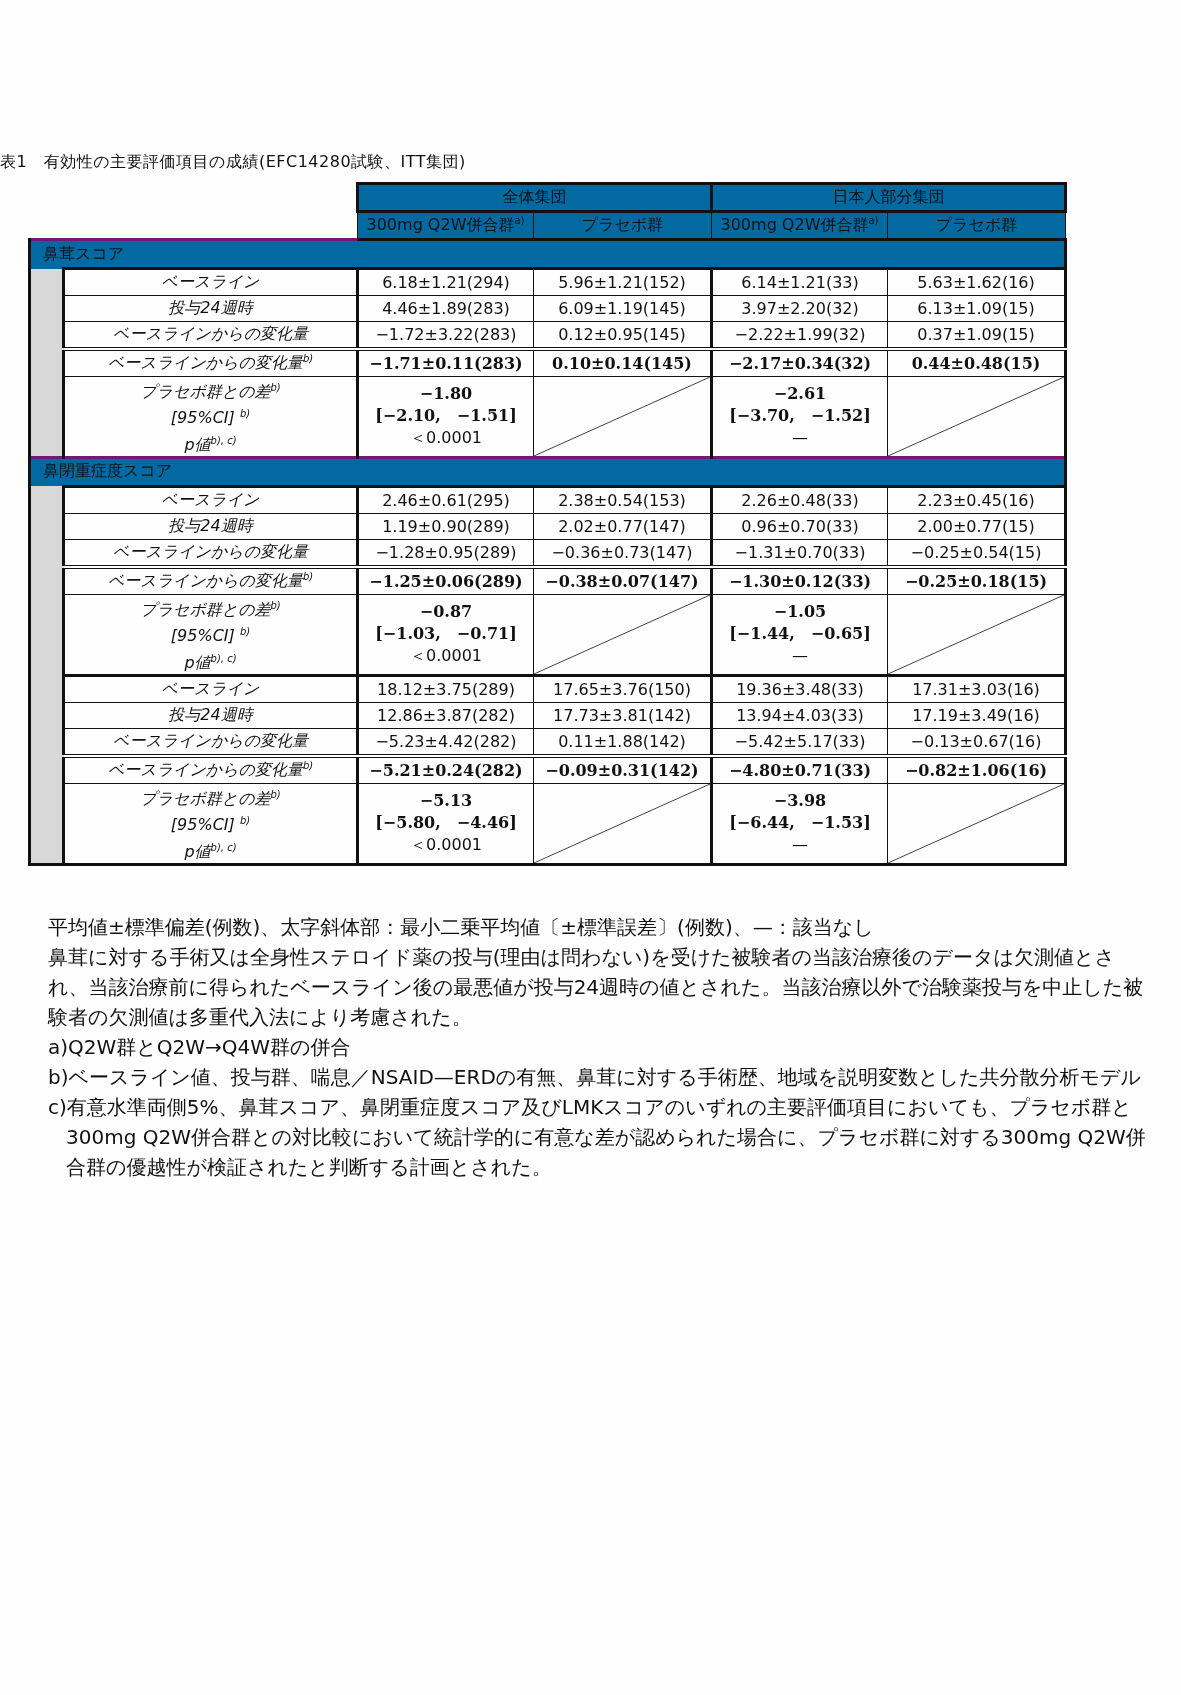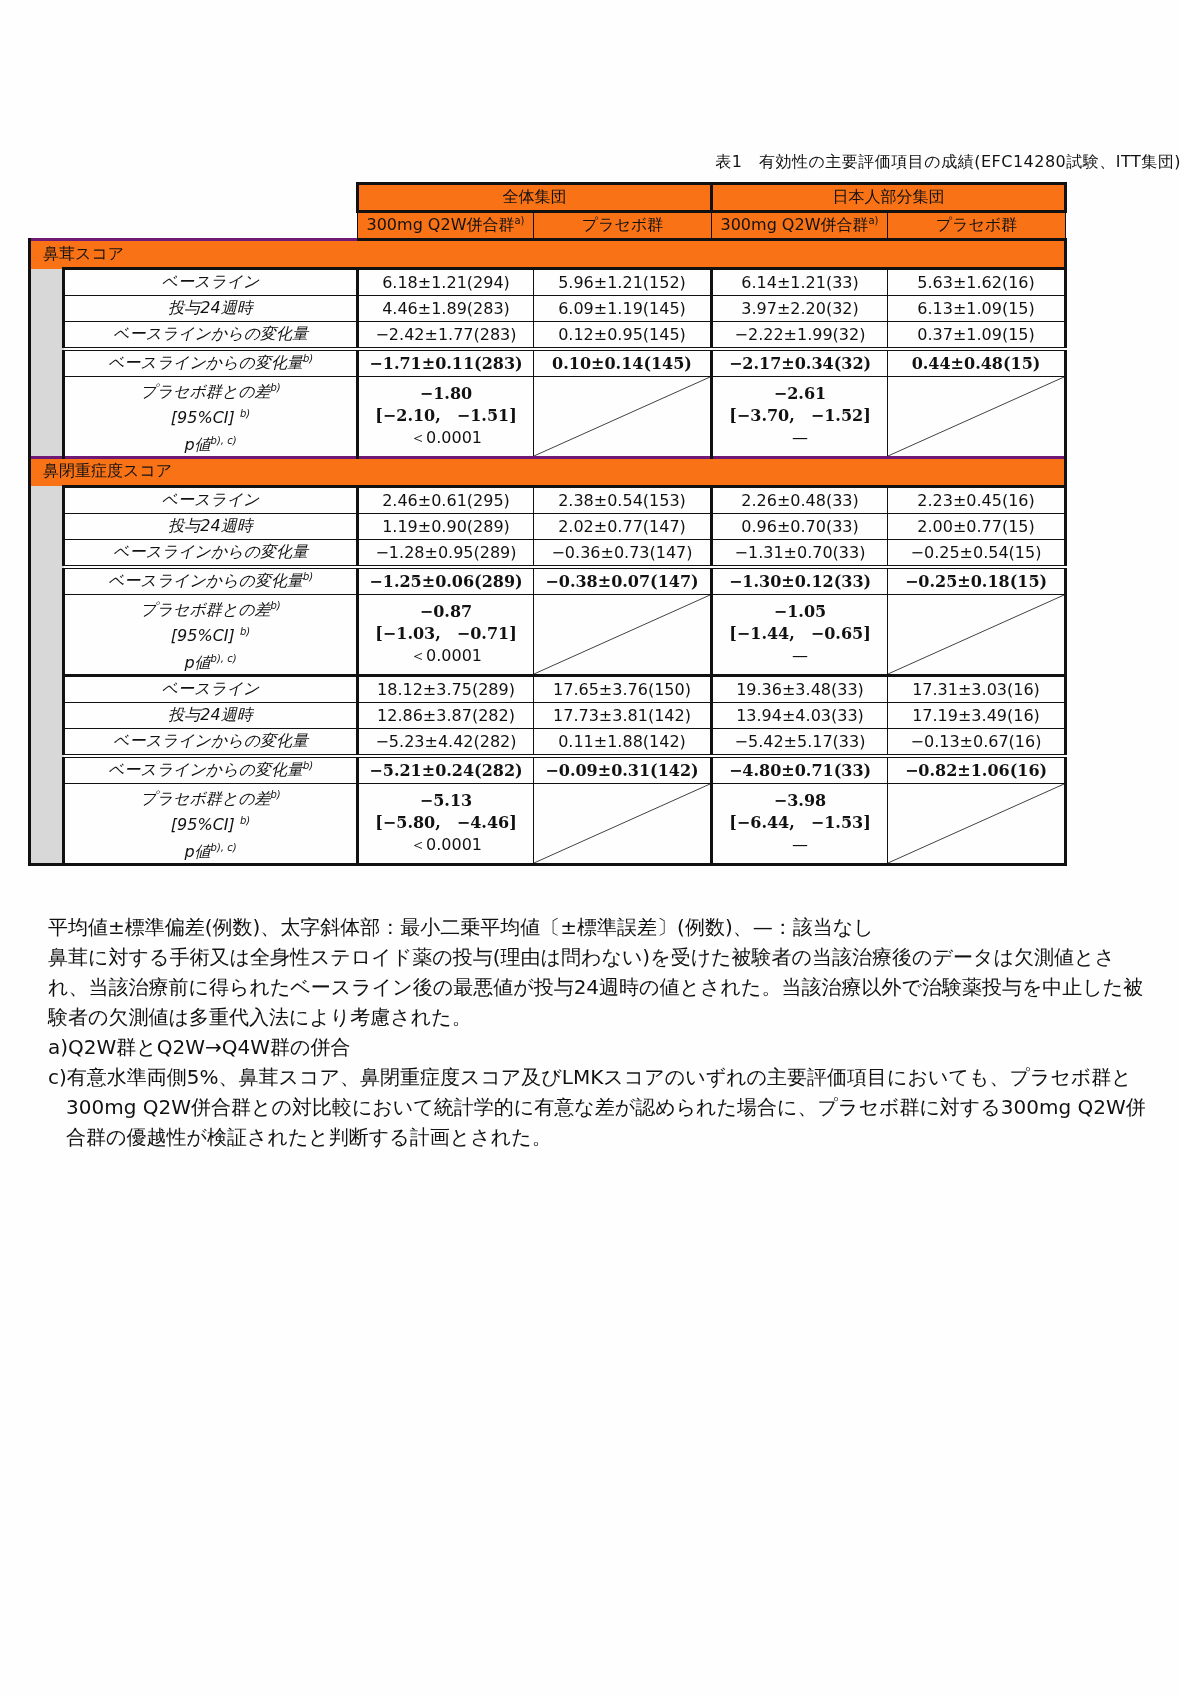--- a/index.html
+++ b/index.html
@@ -1,20 +1,20 @@
 <!DOCTYPE html>
 <html><head>
 <meta charset="utf-8">
 <style>
   html, body { margin: 0; padding: 0; background: #fefefe; }
   body { width: 1181px; height: 1695px; position: relative; font-family: "DejaVu Sans", sans-serif; color: #111; overflow: hidden; }
-  .caption { position: absolute; top: 152px; left: 0; width: 1181px; text-align: right; font-size: 16px; letter-spacing: 0.5px; }
+  .caption { position: absolute; top: 152px; left: 0; width: 1181px; text-align: left; font-size: 16px; letter-spacing: 0.5px; }
   table.main { position: absolute; top: 182px; left: 28px; border-collapse: collapse; table-layout: fixed; font-size: 16px; }
   table.main td { padding: 0; height: 25px; text-align: center; vertical-align: middle; white-space: nowrap; }
-  .gray { background: #f97316; }
+  .gray { background: #0369a1; }
   .hdr td { border: 3px solid #111; }
   .hdr .blank { border: none; background: transparent; }
   .subhdr td { height: 42px; border-left: 1px solid #111; border-right: 1px solid #111; }
   .sec td.sectitle { text-align: left; padding-left: 12px; height: 26px; border-top: 3px solid #701a75; border-left: 3px solid #111; border-right: 3px solid #111; }
   .margin { background: #d8d8d8; border-left: 3px solid #111; }
   .label { border-left: 3px solid #111; border-top: 1px solid #111; font-style: italic; }
   .cell { border-top: 1px solid #111; border-left: 1px solid #111; }
   .cell.thickL { border-left: 3px solid #111; }
   .cell.lastcol { border-right: 3px solid #111; }
   .firstrow td.label, .firstrow td.cell { border-top: 3px solid #111; }
@@ -72,21 +72,21 @@
         <td class="margin"></td>
         <td class="label"><span>投与24週時</span></td>
         <td class="cell thickL">4.46±1.89(283)</td>
         <td class="cell">6.09±1.19(145)</td>
         <td class="cell thickL">3.97±2.20(32)</td>
         <td class="cell lastcol">6.13±1.09(15)</td>
       </tr>
       <tr class="">
         <td class="margin"></td>
         <td class="label"><span>ベースラインからの変化量</span></td>
-        <td class="cell thickL">−2.42±1.77(283)</td>
+        <td class="cell thickL">−1.72±3.22(283)</td>
         <td class="cell">0.12±0.95(145)</td>
         <td class="cell thickL">−2.22±1.99(32)</td>
         <td class="cell lastcol">0.37±1.09(15)</td>
       </tr>
       <tr class="lsrow">
         <td class="margin"></td>
         <td class="label"><span>ベースラインからの変化量</span><sup>b)</sup></td>
         <td class="cell thickL bi">−1.71±0.11(283)</td>
         <td class="cell bi">0.10±0.14(145)</td>
         <td class="cell thickL bi">−2.17±0.34(32)</td>
@@ -243,14 +243,15 @@
           </svg>
         </td>
       </tr>
     </tbody>
 </table>
 
 <div class="notes">
   <p>平均値±標準偏差(例数)、太字斜体部：最小二乗平均値〔±標準誤差〕(例数)、—：該当なし</p>
   <p>鼻茸に対する手術又は全身性ステロイド薬の投与(理由は問わない)を受けた被験者の当該治療後のデータは欠測値とされ、当該治療前に得られたベースライン後の最悪値が投与24週時の値とされた。当該治療以外で治験薬投与を中止した被験者の欠測値は多重代入法により考慮された。</p>
   <p>a)Q2W群とQ2W→Q4W群の併合</p>
+  <p>b)ベースライン値、投与群、喘息／NSAID—ERDの有無、鼻茸に対する手術歴、地域を説明変数とした共分散分析モデル</p>
   <p class="hang" style="padding-left:18px;text-indent:-18px;">c)有意水準両側5%、鼻茸スコア、鼻閉重症度スコア及びLMKスコアのいずれの主要評価項目においても、プラセボ群と300mg Q2W併合群との対比較において統計学的に有意な差が認められた場合に、プラセボ群に対する300mg Q2W併合群の優越性が検証されたと判断する計画とされた。</p>
 </div>
 
 </body></html>

